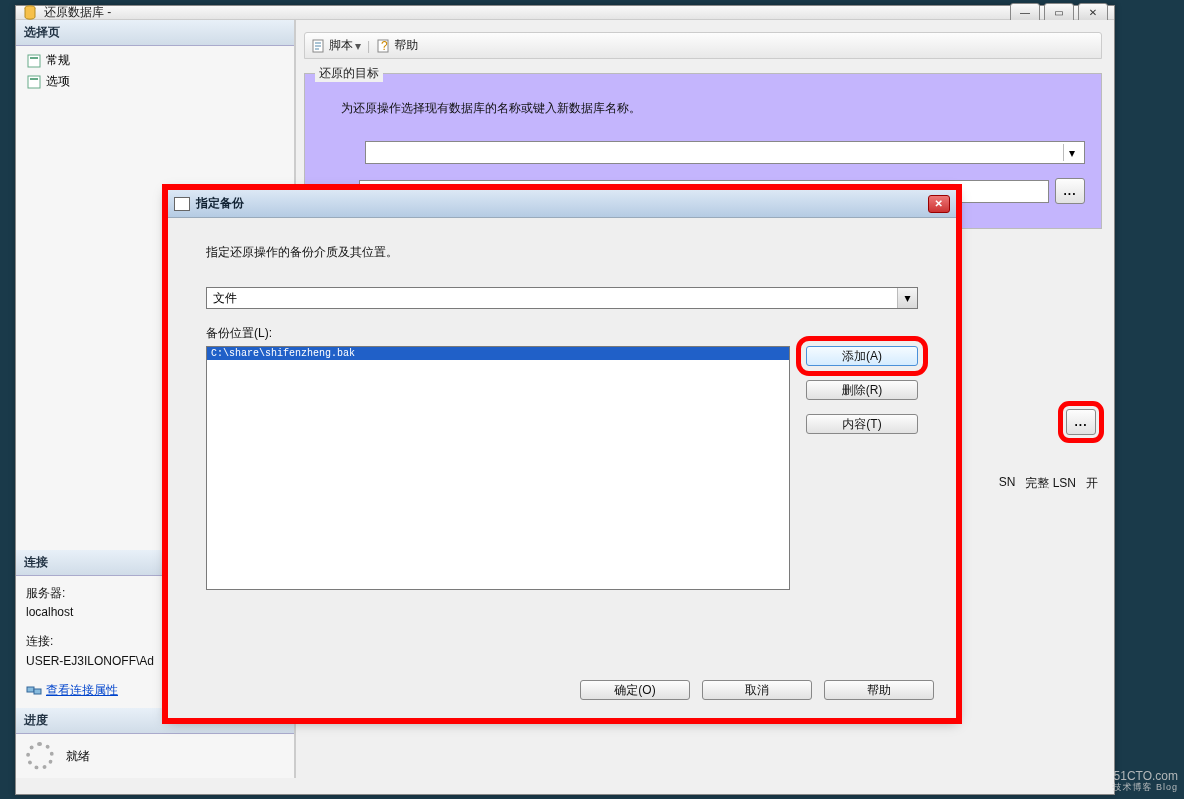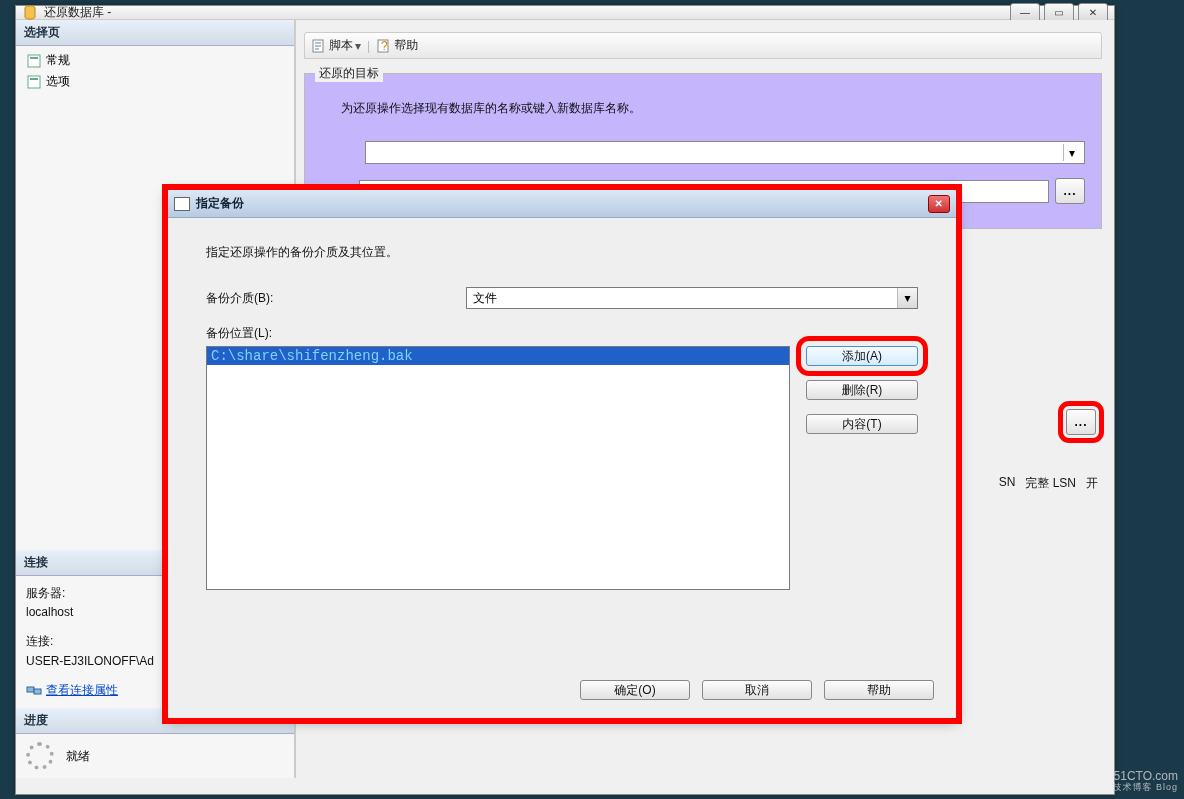--- a/index.html
+++ b/index.html
@@ -49,21 +49,21 @@
 
 .modal-body { padding: 16px 38px; }
 .modal-desc { color: #111; margin: 10px 0 26px 0; }
 .modal-row { display: flex; align-items: center; margin-bottom: 16px; }
 .modal-row label { width: 260px; color: #111; }
 .modal-select { flex: 1; height: 22px; border: 1px solid #7a7a7a; background: #fff; display: flex; align-items: center; justify-content: space-between; padding-left: 6px; }
 .modal-select .sel-arrow { width: 20px; height: 20px; border-left: 1px solid #bbb; display: flex; align-items: center; justify-content: center; background: linear-gradient(#f5f5f5,#dadada); }
 
 .listbox-wrap { display: flex; gap: 16px; margin-top: 2px; }
 .listbox { width: 598px; height: 244px; border: 1px solid #7a7a7a; background: #fff; overflow: hidden; }
-.list-item-sel { background: #2060c8; color: #7dd3fc; padding: 1px 4px; font-family: SimSun, "Courier New", monospace; font-size: 14px; }
+.list-item-sel { background: #2060c8; color: #ffffff; padding: 1px 4px; font-family: SimSun, "Courier New", monospace; font-size: 10px; }
 .side-btns { display: flex; flex-direction: column; gap: 14px; padding-top: 0; }
 .std-btn { width: 112px; height: 20px; border: 1px solid #888; border-radius: 3px; background: linear-gradient(#fdfdfd,#e2e2e2); cursor: pointer; display: flex; align-items: center; justify-content: center; color: #111; }
 .std-btn.hl { outline: 5px solid #ff0000; outline-offset: 5px; background: linear-gradient(#f5fbff,#d5ecff); border-color: #4a90d9; }
 
 .dialog-btns { position: absolute; right: 22px; bottom: 18px; display: flex; gap: 12px; }
 .dialog-btns .std-btn { width: 110px; }
 
 .watermark { position: absolute; right: 6px; bottom: 6px; color: #ccc; font-family: Arial; font-size: 14px; text-align: right; line-height: 1.1; opacity: .85; }
 .watermark .small { font-size: 9px; letter-spacing: 1px; }
 </style>
@@ -176,21 +176,20 @@
 <div class="modal">
   <div class="modal-title">
     <div class="mt-icon"></div>
     <span class="mt-text">指定备份</span>
     <div class="close-btn">✕</div>
   </div>
   <div class="modal-body">
     <div class="modal-desc">指定还原操作的备份介质及其位置。</div>
 
     <div class="modal-row">
-      <label>备份介质(B):</label>
       <div class="modal-select">
         <span>文件</span>
         <div class="sel-arrow">▾</div>
       </div>
     </div>
 
     <div class="modal-row" style="margin-bottom:4px">
       <label>备份位置(L):</label>
     </div>
 

